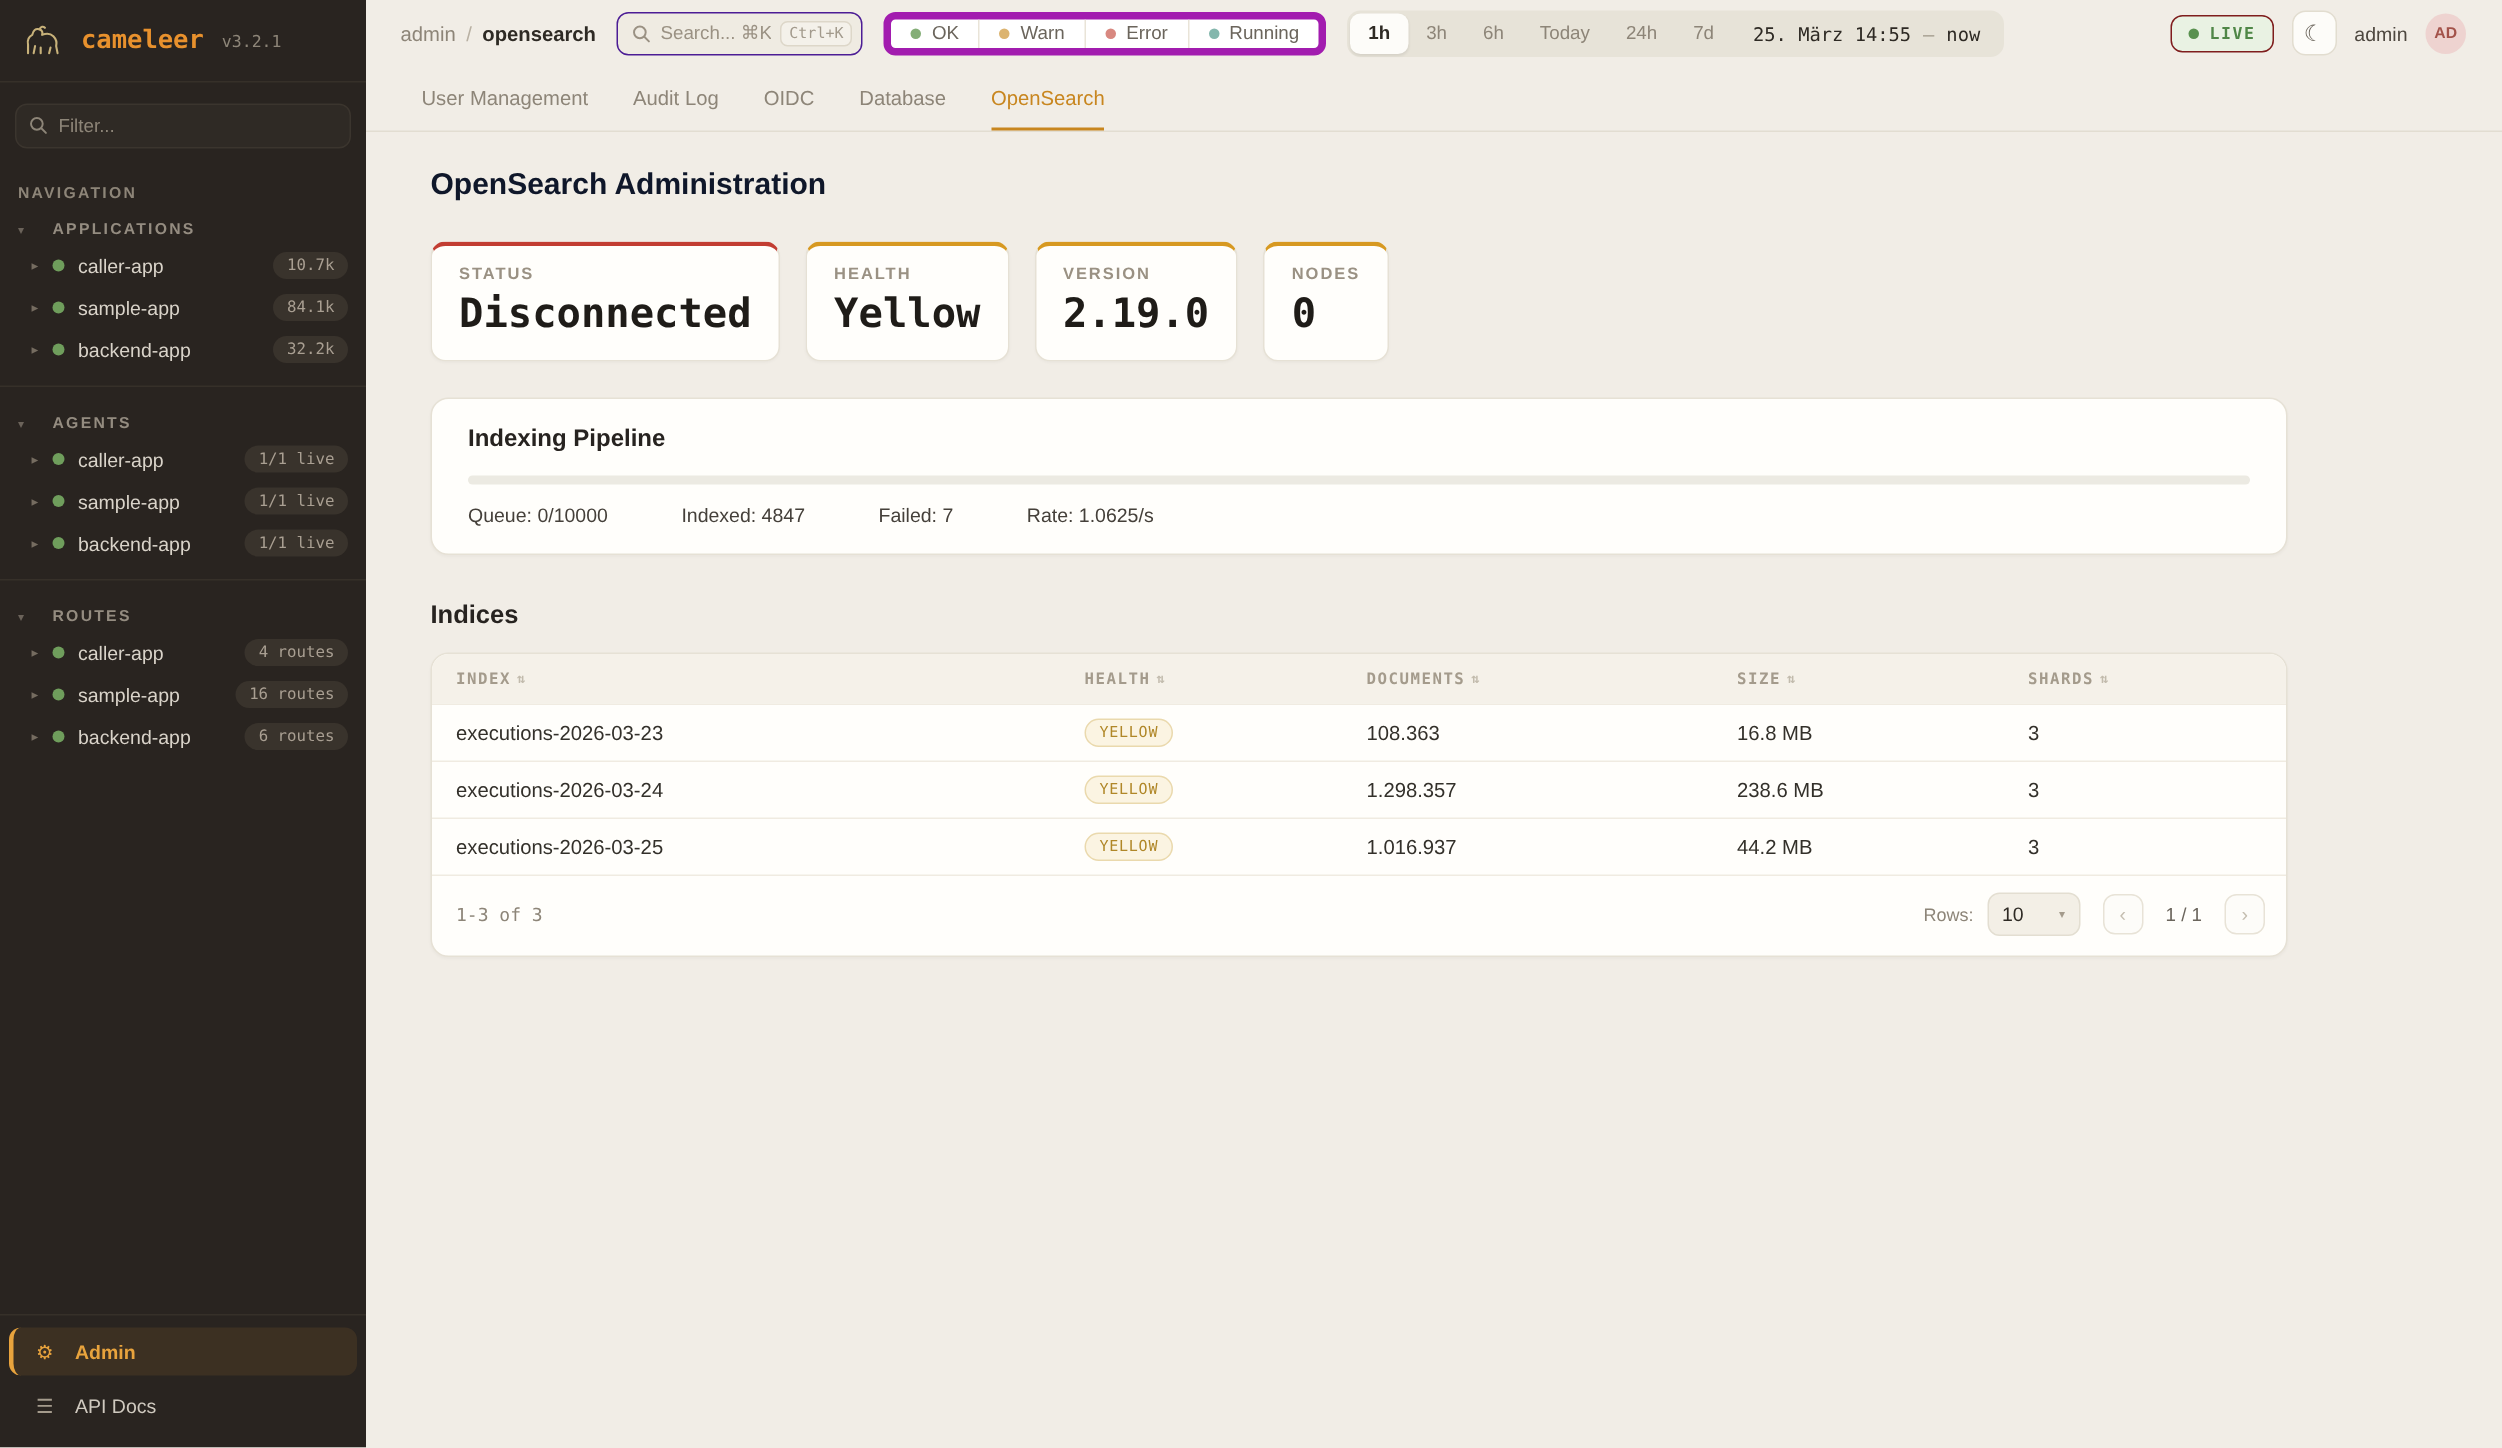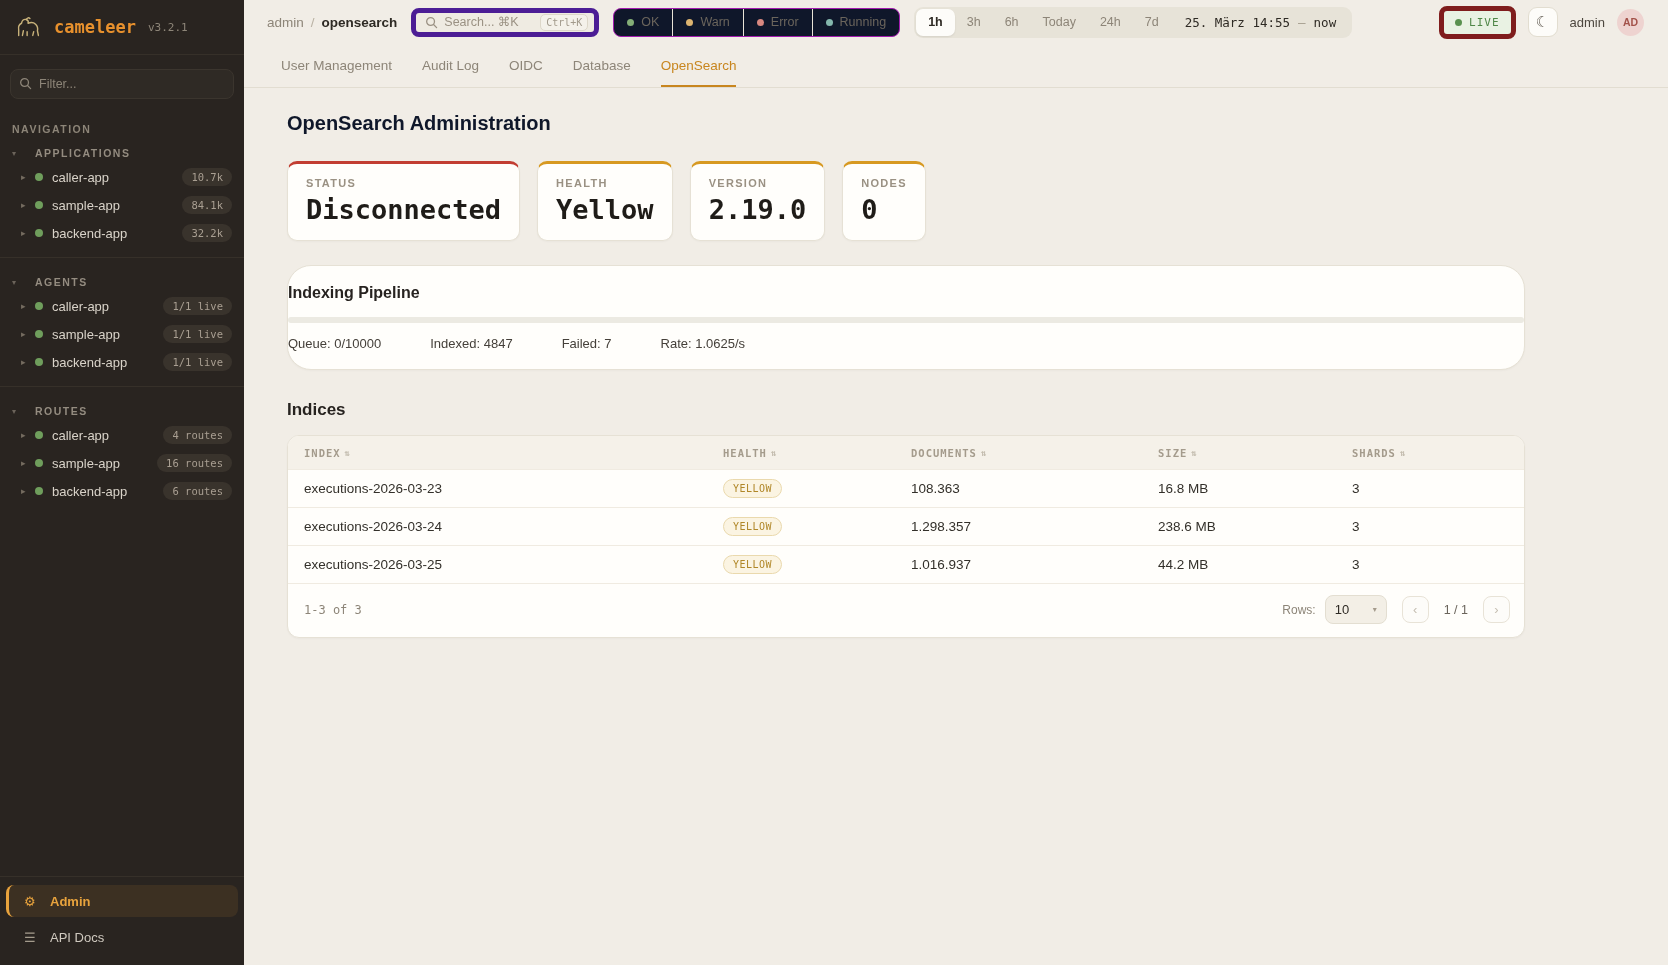--- a/index.html
+++ b/index.html
@@ -61,46 +61,46 @@
   
   .main { flex:1; display:flex; flex-direction:column; }
 
   
   .topbar { height:44px; display:flex; align-items:center; padding:0 24px 0 23px; gap:14px; flex-shrink:0; }
   .breadcrumb { display:flex; align-items:center; gap:7px; font-size:13.5px; white-space:nowrap; }
   .bc-parent { color:#8d8578; }
   .bc-sep { color:#b9b1a3; }
   .bc-current { color:#2e2a24; font-weight:bold; }
   .searchbox {
-    width:188px; height:29px; background:#efebe2; border:5px solid #4c1d95;
+    width:164px; height:29px; background:#efebe2; border:1px solid #4c1d95;
     border-radius:8px; display:flex; align-items:center; padding:0 6px 0 9px; gap:6px;
   }
   .searchbox input {
     border:none; background:transparent; outline:none; flex:1; min-width:0;
     font-size:12.5px; color:#6b655c; font-family:"Liberation Sans", sans-serif;
   }
   .searchbox input::placeholder { color:#9a9183; }
   .kbd {
     font-family:"DejaVu Sans Mono", monospace; font-size:10px; color:#a29a8c;
     border:1px solid #ddd7c9; border-radius:5px; padding:2px 5px; background:#f4f1ea;
   }
-  .status-group { display:flex; height:29px; background:#0f172a; border:1px solid #a21caf; border-radius:8px; overflow:hidden; }
+  .status-group { display:flex; height:29px; background:#ffffff; border:5px solid #a21caf; border-radius:8px; overflow:hidden; }
   .status-seg { display:flex; align-items:center; gap:7px; padding:0 13px; font-size:12.5px; color:#6b655c; border-right:1px solid #e9e4d8; cursor:pointer; }
   .status-seg:last-child { border-right:none; }
   .sdot { width:7px; height:7px; border-radius:50%; }
   .time-group { display:flex; align-items:center; height:31px; background:#e7e3d8; border-radius:9px; padding:2px; }
   .time-btn { padding:0 12px; height:27px; display:flex; align-items:center; font-size:12.5px; color:#8d8578; border-radius:7px; cursor:pointer; }
   .time-btn.active { background:#fdfcf9; color:#2e2a24; font-weight:bold; box-shadow:0 1px 2px rgba(0,0,0,0.08); }
   .time-display { display:flex; align-items:center; gap:8px; padding:0 14px; font-family:"DejaVu Sans Mono", monospace; font-size:12.5px; color:#2e2a24; }
   .time-display .dash { color:#a29a8c; }
   .topbar-right { margin-left:auto; display:flex; align-items:center; gap:12px; }
   .live-badge {
-    display:flex; align-items:center; gap:7px; background:#e9f2e3; border:5px solid #7f1d1d;
+    display:flex; align-items:center; gap:7px; background:#e9f2e3; border:1px solid #7f1d1d;
     border-radius:8px; padding:5px 11px; font-family:"DejaVu Sans Mono", monospace;
-    font-size:11px; letter-spacing:1px; color:#4f8747; cursor:pointer;
+    font-size:11px; letter-spacing:1px; color:#4f8747; cursor:pointer;font-weight:bold;
   }
   .live-dot { width:7px; height:7px; border-radius:50%; background:#59914f; }
   .theme-btn { width:30px; height:30px; background:#fdfcf9; border:1px solid #e2ddd0; border-radius:9px; display:flex; align-items:center; justify-content:center; color:#6b655c; font-size:15px; cursor:pointer; }
   .user-name { font-size:13px; color:#4d473f; }
   .avatar { width:27px; height:27px; border-radius:50%; background:#eed3d0; color:#a3524a; font-size:10.5px; font-weight:bold; display:flex; align-items:center; justify-content:center; cursor:pointer; }
 
   
   .tabs-bar { display:flex; gap:30px; padding:14px 0 0 37px; border-bottom:1px solid #e2ddd1; flex-shrink:0; }
   .tab { font-size:13.5px; color:#8d8578; padding-bottom:12px; cursor:pointer; border-bottom:2px solid transparent;text-align:right; }
   .tab.active { color:#c8861f; border-bottom-color:#c8861f; }
@@ -113,21 +113,21 @@
   .stat-card {
     background:#fffefb; border:1px solid #e6e1d5; border-top:3px solid #d79921;
     border-radius:10px; padding:13px 18px 15px 18px; box-shadow:0 1px 2px rgba(0,0,0,0.03);
   }
   .stat-card.accent-red { border-top-color:#c23d32; }
   .stat-label { font-size:11px; font-weight:bold; letter-spacing:1.3px; color:#9a9183; }
   .stat-value { font-family:"DejaVu Sans Mono", monospace; font-weight:bold; font-size:27px; color:#1f1c18; margin-top:5px; }
 
   .pipeline-card {
     margin-top:24px; width:1238px; background:#fffefb; border:1px solid #e6e1d5;
-    border-radius:24px; padding:18px 0; box-shadow:0 1px 2px rgba(0,0,0,0.03);
+    border-radius:12px; padding:18px 24px; box-shadow:0 1px 2px rgba(0,0,0,0.03);
   }
   .pipeline-title { font-size:16px; font-weight:bold; color:#272320; }
   .progress-track { margin-top:15px; height:6px; background:#eceae2; border-radius:999px; overflow:hidden; }
   .progress-fill { height:100%; background:#c8861f; }
   .pipeline-stats { display:flex; gap:49px; margin-top:13px; font-size:13px; color:#45403a; }
 
   .indices-title { margin-top:30px; font-size:17px; font-weight:bold; color:#272320; }
   .table-card {
     margin-top:15px; width:1238px; background:#fffefb; border:1px solid #e6e1d5;
     border-radius:12px; overflow:hidden; box-shadow:0 1px 2px rgba(0,0,0,0.03);

